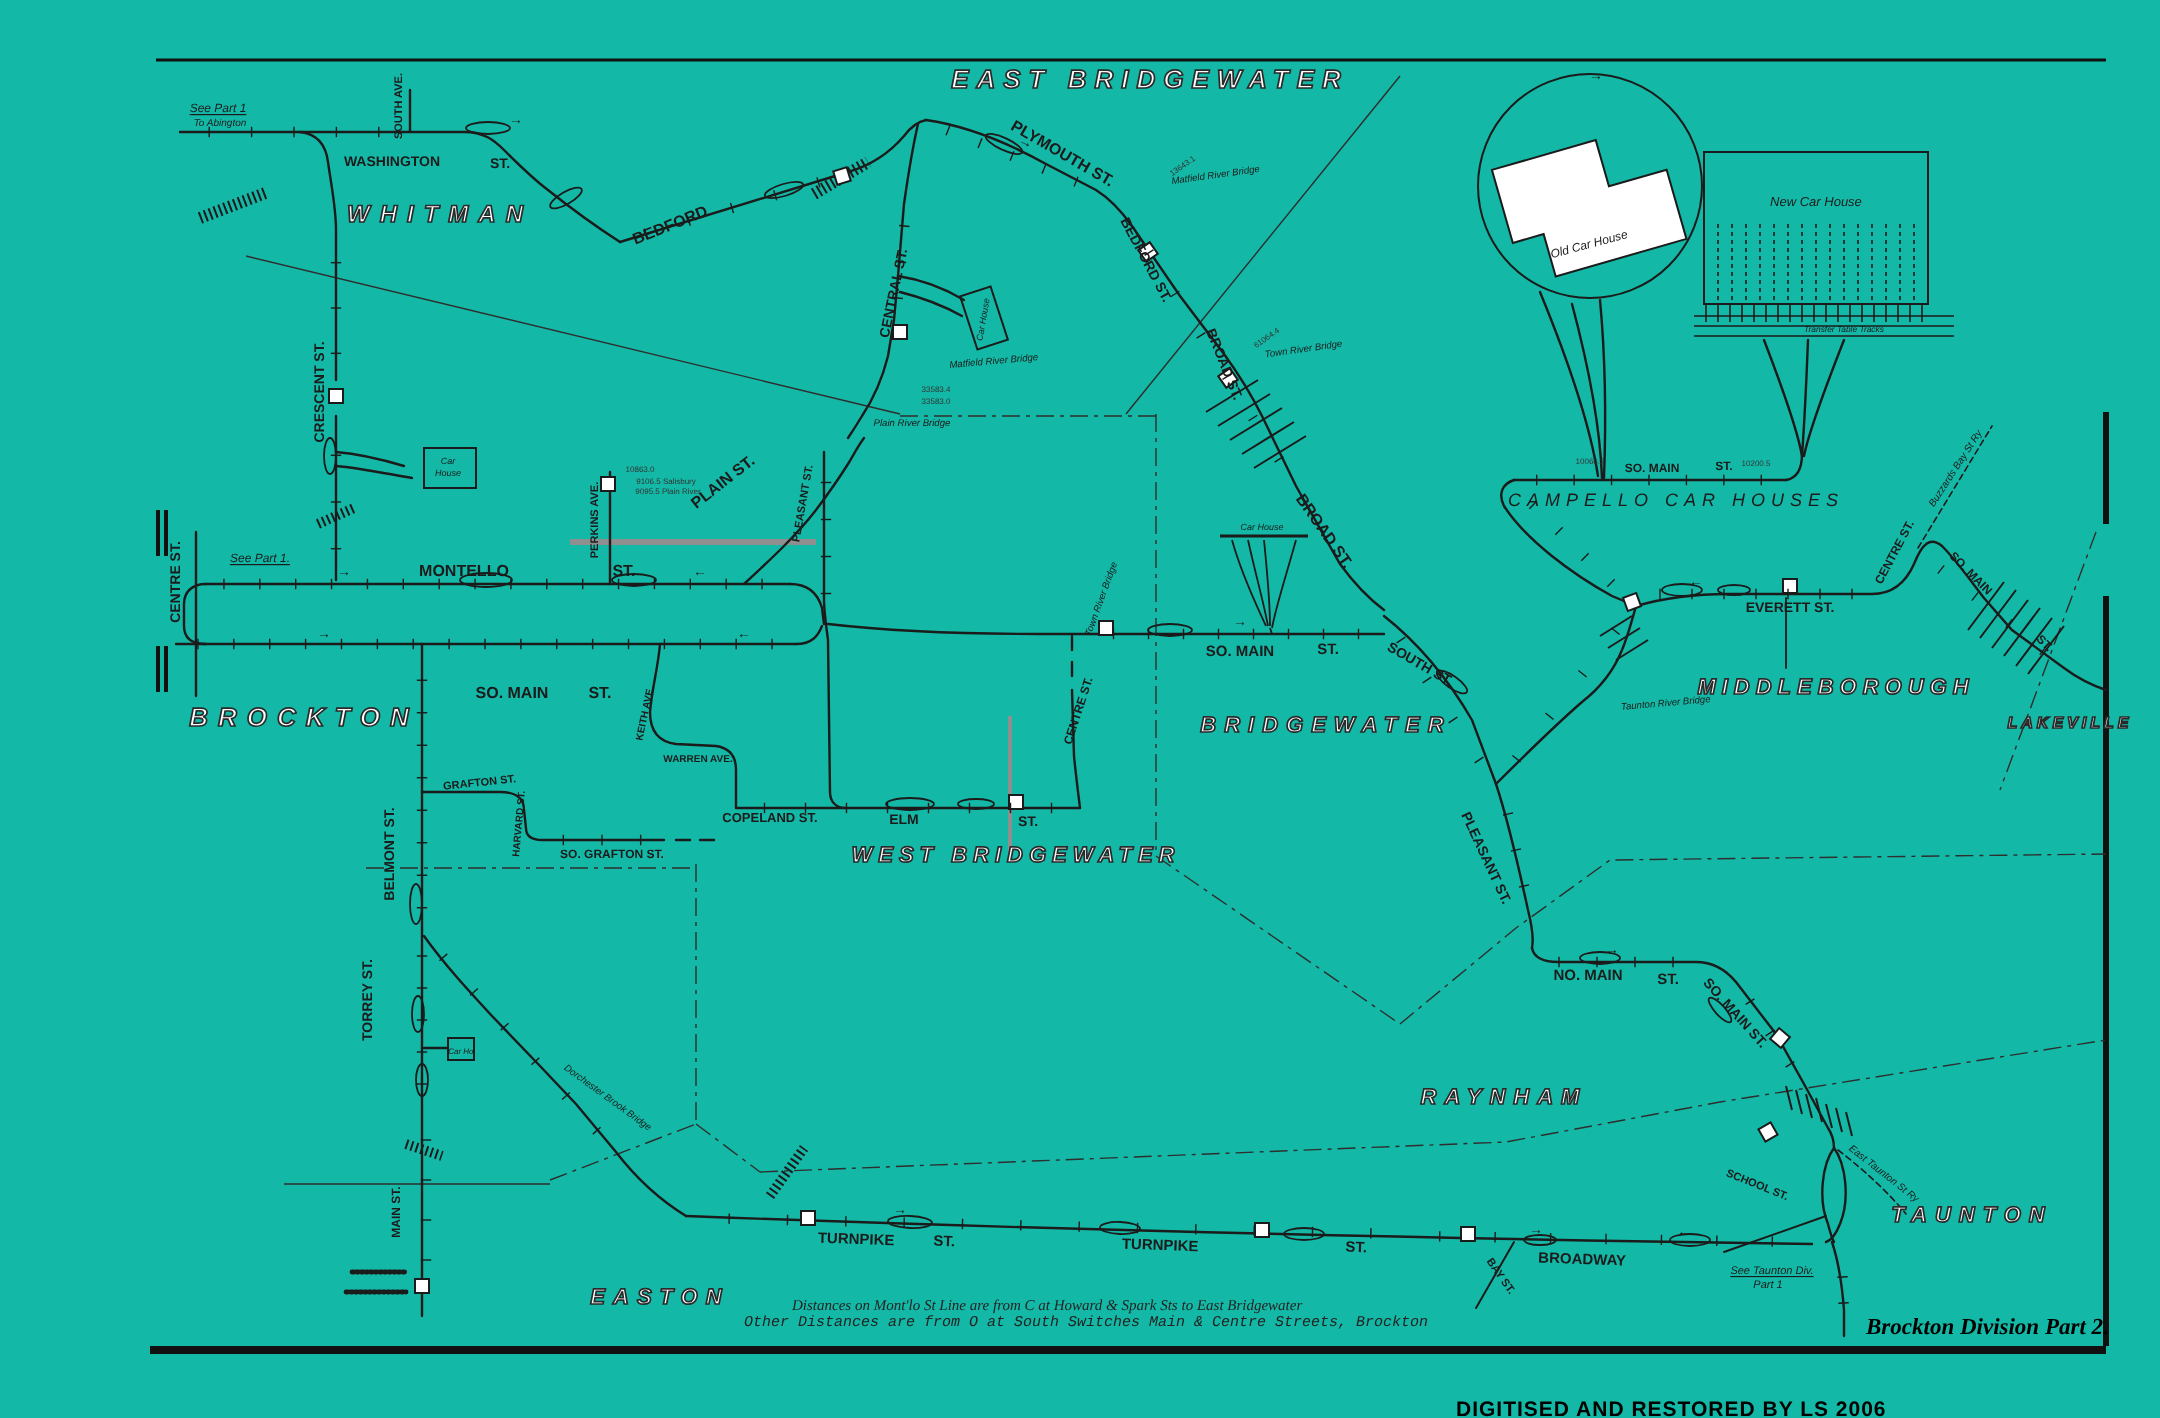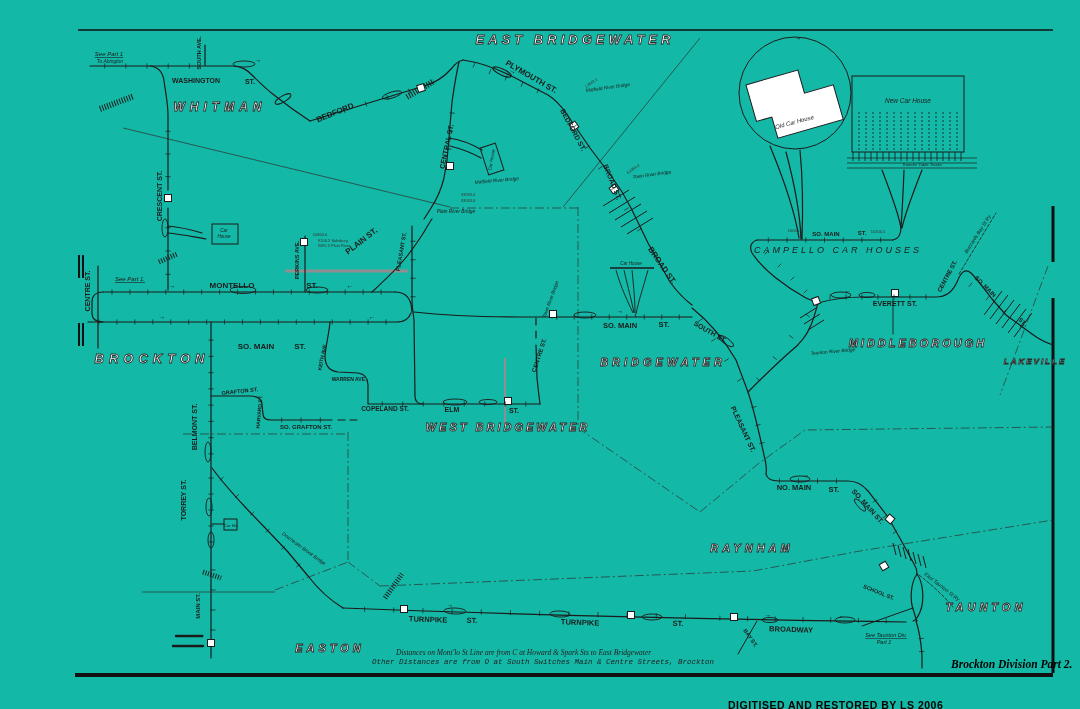--- a/index.html
+++ b/index.html
@@ -483,14 +483,14 @@
         <text x="842" y="618" font-size="7" class="arr">←</text>
         <text x="768" y="617" font-size="7" class="arr">→</text>
         <text x="798" y="40" font-size="7" class="arr">→</text>
       </g>
   </svg>
 
   
   <div class="htxt note" style="left:396px;top:648px;text-align:center;">Distances on Mont'lo St Line are from C at Howard &amp; Spark Sts to East Bridgewater</div>
   <div class="htxt note" style="left:372px;top:658px;font-family:Liberation Mono, monospace;">Other Distances are from O at South Switches Main &amp; Centre Streets, Brockton</div>
   <div class="htxt credit" style="left:728px;top:699px;">DIGITISED AND RESTORED BY LS 2006</div>
-  <div class="htxt maptitle" style="left:933px;top:658px;margin-left:18px;">Brockton Division Part 2.</div>
+  <div class="htxt maptitle" style="left:933px;top:658px;">Brockton Division Part 2.</div>
 </div>
 
 </body></html>

